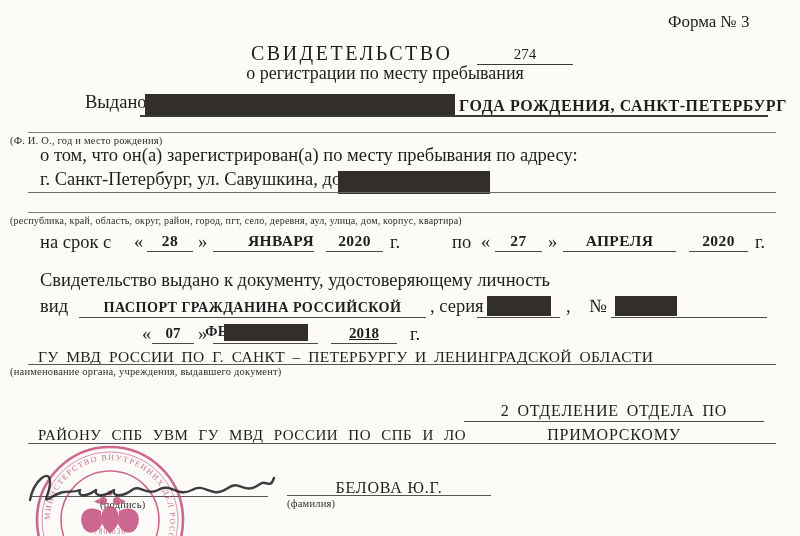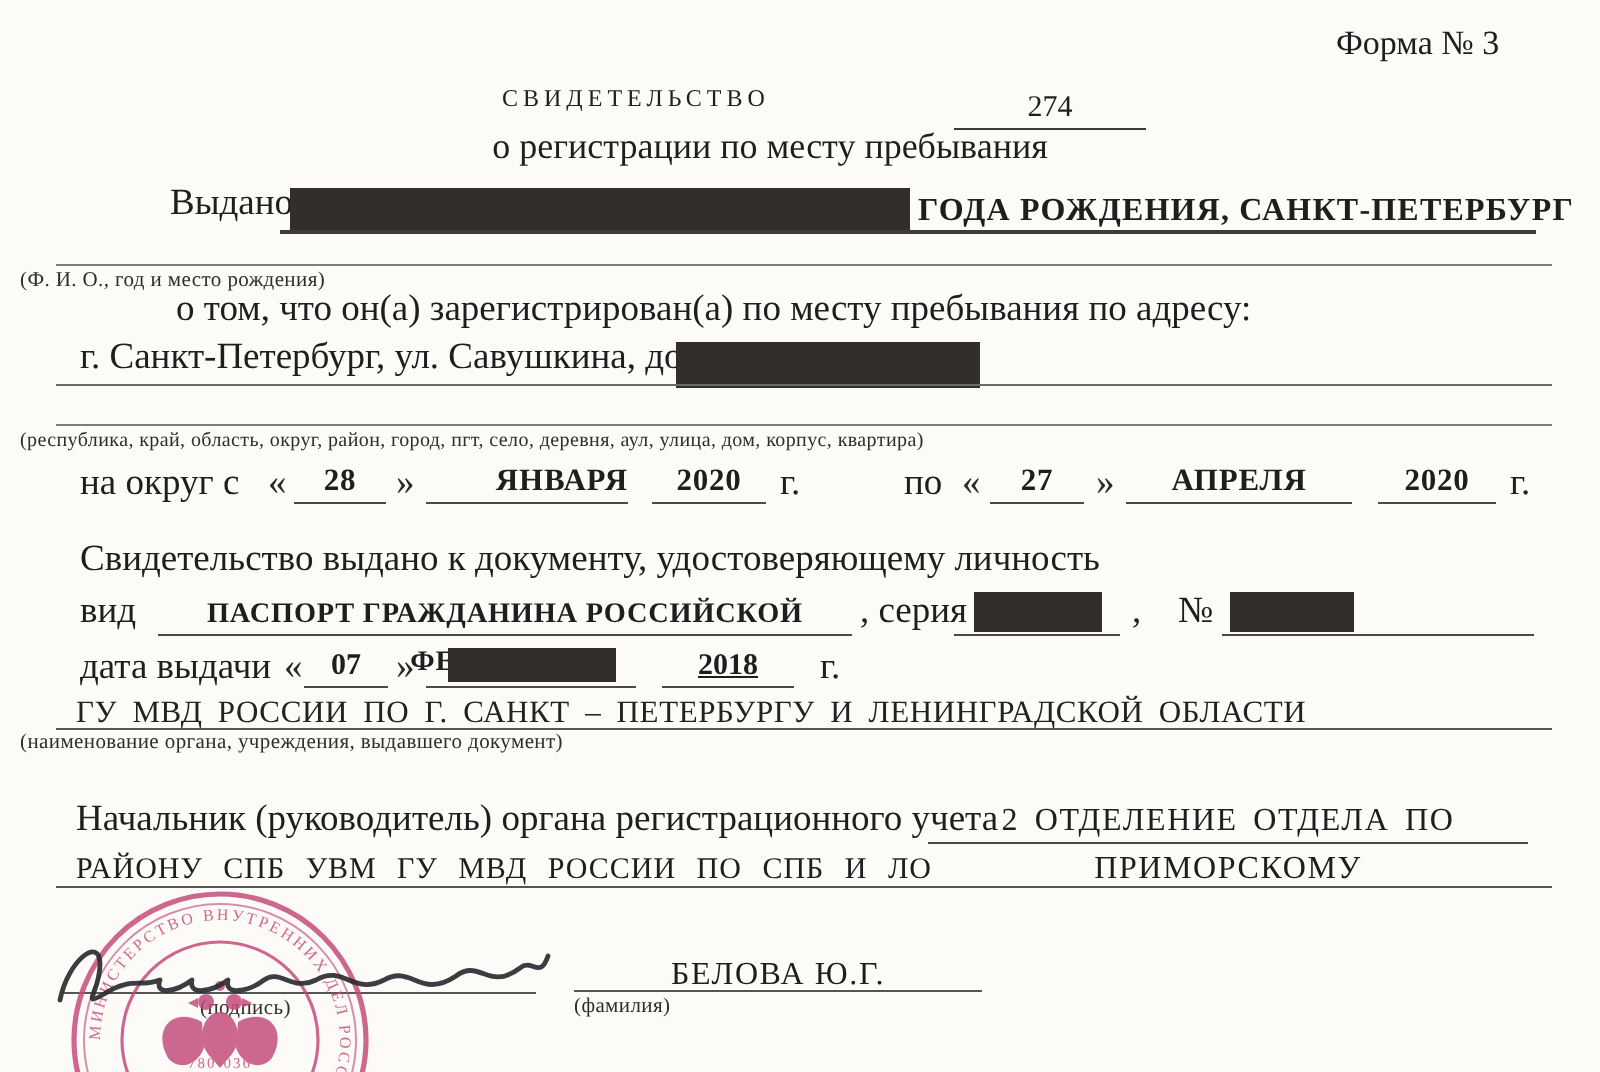--- a/index.html
+++ b/index.html
@@ -19,43 +19,43 @@
   .q { font-size:18.5px; color:#2a2a2a; }
   svg { display:block; }
 </style>
 </head>
 <body>
 
 <div class="page">
 
   <div class="abs" style="top:12px; left:668px; font-size:17px;">Форма № 3</div>
 
-  <div class="abs" style="top:42px; left:251px; font-size:12px; letter-spacing:2.5px;">СВИДЕТЕЛЬСТВО</div>
+  <div class="abs" style="top:42px; left:251px; font-size:20px; letter-spacing:2.5px;">СВИДЕТЕЛЬСТВО</div>
 
   <div class="abs cell" style="top:44px; left:477px; width:96px; height:21px; border-bottom-color:#3a3a3a; font-size:15px; line-height:20px;">274</div>
 
   <div class="abs" style="top:63px; left:215px; width:340px; text-align:center; font-size:18px;">о регистрации по месту пребывания</div>
 
   <div class="abs body-text" style="top:92px; left:85px;">Выдано</div>
   <div class="abs box" style="top:94px; left:145px; width:310px; height:22px;"></div>
   <div class="abs" style="top:97px; left:459px; font-size:16px; font-weight:bold; letter-spacing:0.6px;">ГОДА РОЖДЕНИЯ, САНКТ-ПЕТЕРБУРГ</div>
   <div class="abs" style="top:115px; left:140px; width:628px; border-bottom:2px solid #3c3c3c;"></div>
 
   <div class="abs rule" style="top:132px; left:28px; width:748px;"></div>
   <div class="abs cap" style="top:135px; left:10px; width:760px;">(Ф. И. О., год и место рождения)</div>
 
-  <div class="abs body-text" style="top:145px; left:40px;margin-left:48px;">о том, что он(а) зарегистрирован(а) по месту пребывания по адресу:</div>
+  <div class="abs body-text" style="top:145px; left:40px;">о том, что он(а) зарегистрирован(а) по месту пребывания по адресу:</div>
   <div class="abs body-text" style="top:169px; left:40px;">г. Санкт-Петербург, ул. Савушкина, дом</div>
   <div class="abs box" style="top:171px; left:338px; width:152px; height:23px;"></div>
   <div class="abs rule" style="top:192px; left:28px; width:748px; border-bottom-color:#6a6a6a;"></div>
 
   <div class="abs rule" style="top:212px; left:28px; width:748px;"></div>
   <div class="abs cap" style="top:215px; left:10px; width:760px; font-size:10px;">(республика, край, область, округ, район, город, пгт, село, деревня, аул, улица, дом, корпус, квартира)</div>
 
-  <div class="abs body-text" style="top:232px; left:40px;">на округ с</div>
+  <div class="abs body-text" style="top:232px; left:40px;">на срок с</div>
   <div class="abs q" style="top:232px; left:134px;">«</div>
   <div class="abs cell filled" style="top:230px; left:147px; width:46px; height:22px; line-height:22px;">28</div>
   <div class="abs q" style="top:232px; left:198px;">»</div>
   <div class="abs cell filled" style="top:230px; left:213px; width:101px; height:22px; line-height:22px;text-align:right;">ЯНВАРЯ</div>
   <div class="abs cell filled" style="top:230px; left:326px; width:57px; height:22px; line-height:22px;">2020</div>
   <div class="abs body-text" style="top:232px; left:390px;">г.</div>
   <div class="abs body-text" style="top:232px; left:452px;">по</div>
   <div class="abs q" style="top:232px; left:481px;">«</div>
   <div class="abs cell filled" style="top:230px; left:495px; width:47px; height:22px; line-height:22px;">27</div>
   <div class="abs q" style="top:232px; left:548px;">»</div>
@@ -70,35 +70,33 @@
   <div class="abs body-text" style="top:296px; left:430px;">, серия</div>
   <div class="abs cell" style="top:295px; left:477px; width:83px; height:23px;">
     <div class="box" style="width:64px; height:20px; margin:1px auto 0;"></div>
   </div>
   <div class="abs body-text" style="top:296px; left:566px;">,</div>
   <div class="abs body-text" style="top:296px; left:589px;">№</div>
   <div class="abs cell" style="top:295px; left:611px; width:156px; height:23px;">
     <div class="box" style="width:62px; height:20px; margin-left:4px; margin-top:1px;"></div>
   </div>
 
-  <div class="abs body-text" style="top:324px; left:40px;">дата выдачи</div>
   <div class="abs q" style="top:324px; left:142px;">«</div>
   <div class="abs cell" style="top:322px; left:152px; width:42px; height:22px; font-weight:bold; font-size:15px; line-height:23px;">07</div>
   <div class="abs q" style="top:324px; left:198px;">»</div>
   <div class="abs cell" style="top:322px; left:213px; width:105px; height:22px;">
     <div class="box" style="width:84px; height:17px; margin:2px auto 0;"></div>
   </div>
   <div class="abs cell" style="top:322px; left:331px; width:66px; height:22px; font-weight:bold; font-size:15px; line-height:23px;text-decoration:underline;">2018</div>
   <div class="abs body-text" style="top:324px; left:410px;">г.</div>
 
   <div class="abs" style="top:348px; left:38px; font-size:15.5px; letter-spacing:0.3px; word-spacing:3.5px; color:#222;">ГУ МВД РОССИИ ПО Г. САНКТ – ПЕТЕРБУРГУ И ЛЕНИНГРАДСКОЙ ОБЛАСТИ</div>
   <div class="abs rule" style="top:364px; left:28px; width:748px; border-bottom-color:#555;"></div>
   <div class="abs cap" style="top:366px; left:10px; width:760px;">(наименование органа, учреждения, выдавшего документ)</div>
 
-  <div class="abs body-text" style="top:400px; left:38px;">Начальник (руководитель) органа регистрационного учета</div>
   <div class="abs cell" style="top:399px; left:464px; width:300px; height:23px; font-size:16px; letter-spacing:0.8px; word-spacing:3px; line-height:24px;">2 ОТДЕЛЕНИЕ ОТДЕЛА ПО ПРИМОРСКОМУ</div>
   <div class="abs" style="top:427px; left:38px; font-size:15px; letter-spacing:0.5px; word-spacing:6px;">РАЙОНУ СПБ УВМ ГУ МВД РОССИИ ПО СПБ И ЛО</div>
   <div class="abs rule" style="top:443px; left:28px; width:748px; border-bottom-color:#555;"></div>
 
   <div class="abs" style="top:496px; left:32px; width:236px; border-bottom:1px solid #555;"></div>
   <div class="abs cap" style="top:499px; left:100px; width:115px;">(подпись)</div>
 
   <div class="abs cap" style="top:498px; left:287px; width:204px;">(фамилия)</div>
   <div class="abs" style="top:479px; left:287px; width:204px; height:17px; text-align:center; font-size:16px; letter-spacing:0.8px; border-bottom:1px solid #555;">БЕЛОВА Ю.Г.</div>
 

